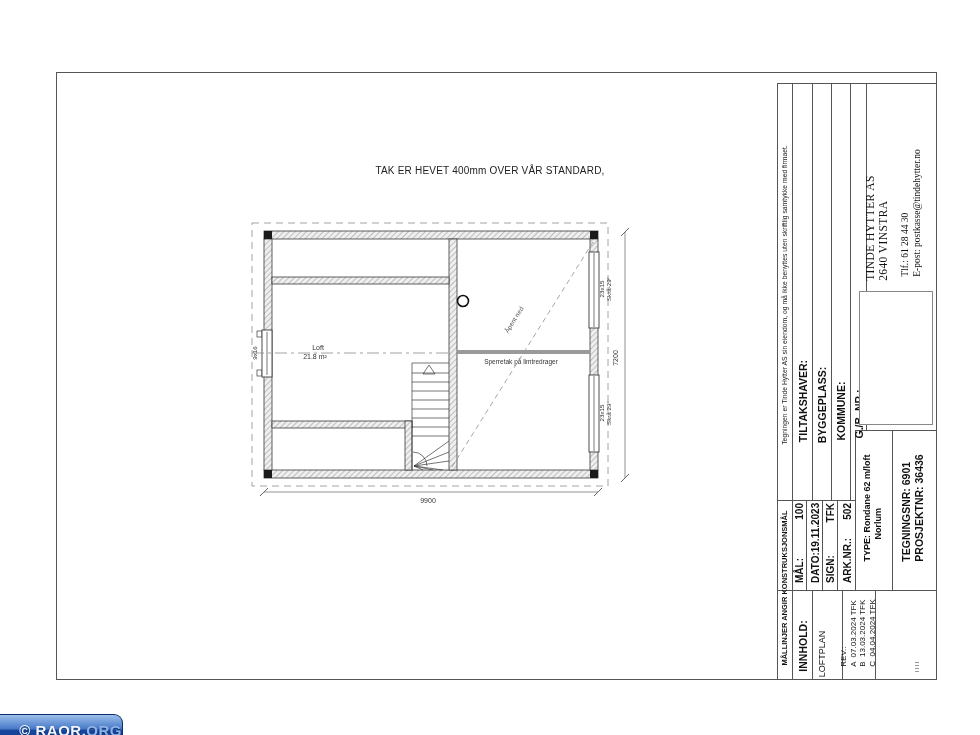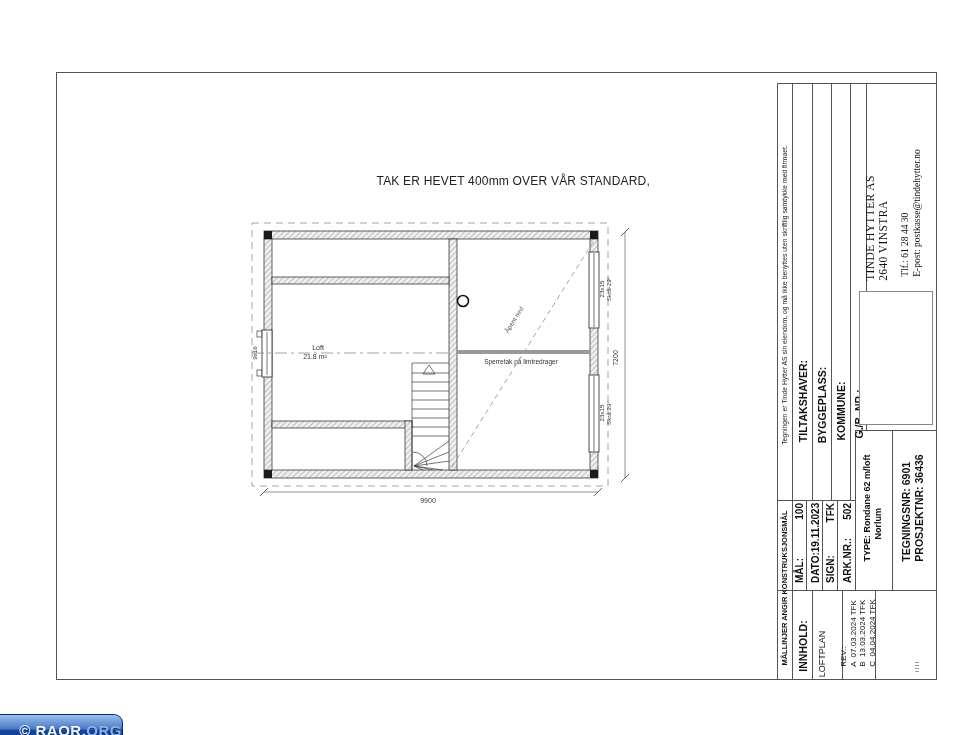--- a/index.html
+++ b/index.html
@@ -12,22 +12,22 @@
   .rot{position:absolute;white-space:nowrap;transform:translate(-50%,-50%) rotate(-90deg);}
   
   .rotblock{position:absolute;transform:translate(-50%,-50%) rotate(-90deg);white-space:nowrap;}
   
   .rotcell{position:absolute;display:flex;justify-content:space-between;align-items:baseline;
            transform:translate(-50%,-50%) rotate(-90deg);white-space:nowrap;}
   .fld{font-size:10.5px;font-weight:700;color:#111;}
   .tbl{font-size:10px;font-weight:700;color:#111;}
   .small7{font-size:6.8px;color:#222;}
   .serif{font-family:"Liberation Serif",serif;}
-  #annot{position:absolute;left:330px;top:176px;width:320px;text-align:right;
-         font-size:12px;line-height:11px;color:#222;letter-spacing:.2px;}
+  #annot{position:absolute;left:330px;top:165px;width:320px;text-align:center;
+         font-size:10px;line-height:11px;color:#222;letter-spacing:.2px;}
   #logo-box{position:absolute;left:859px;top:291px;width:72px;height:132px;border:1px solid #888;background:#fff;}
   #watermark{position:absolute;left:0;top:714px;width:122px;height:30px;
              border-radius:0 9px 9px 0;border:1px solid #0a2f6e;border-left:none;
              background:linear-gradient(180deg,#9cc0ec 0%,#4a7ac8 45%,#16459c 52%,#0e3a8c 100%);
              display:flex;align-items:center;justify-content:flex-end;
              font-weight:700;font-size:15px;letter-spacing:.5px;}
   #watermark .wm1{color:#f2f6fc;text-shadow:0 1px 1px #0a2f6e;}
   #watermark .wm2{color:#8fb2e6;text-shadow:0 1px 1px #0a2f6e;}
   #corner-code{position:absolute;left:915px;top:662px;width:4px;height:12px;
                background:repeating-linear-gradient(180deg,#999 0 1px,#fff 1px 3px);}

